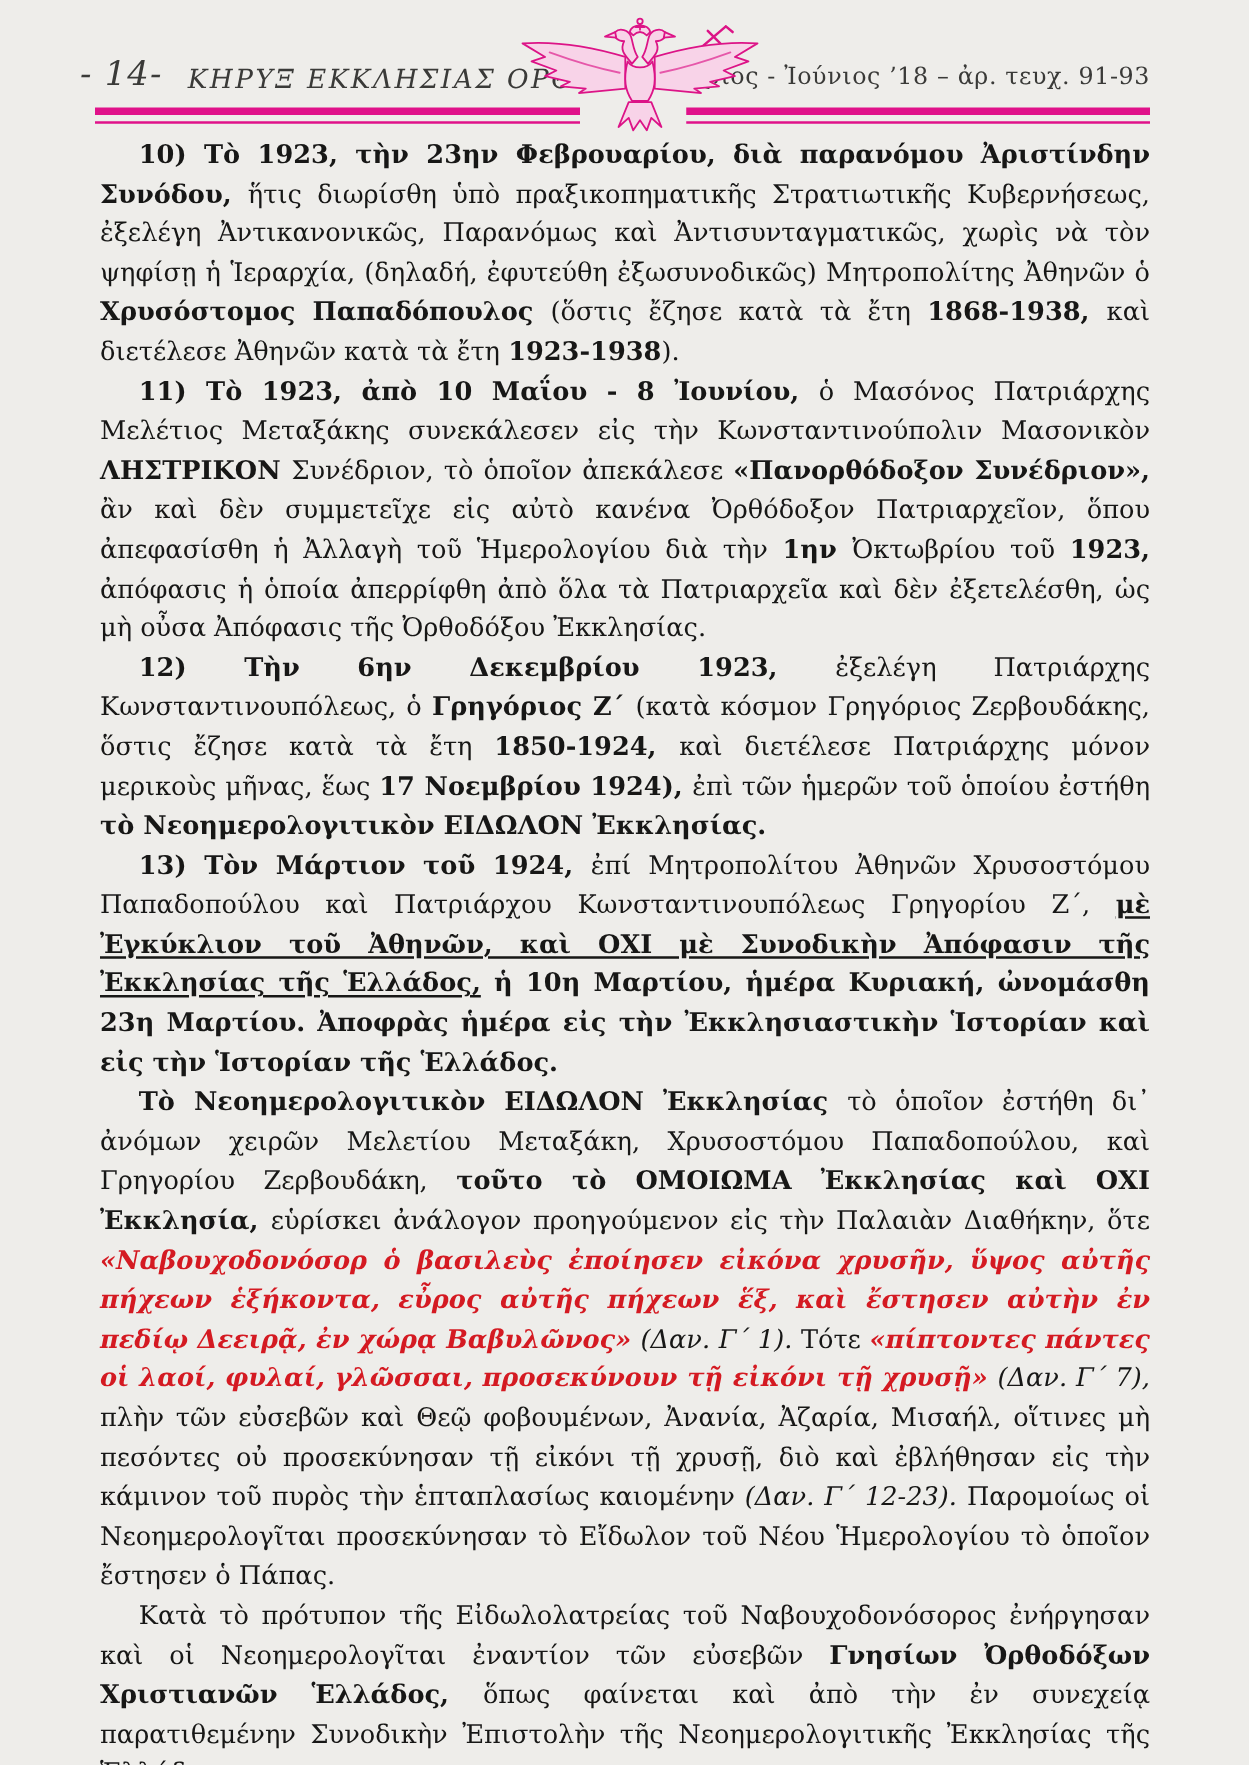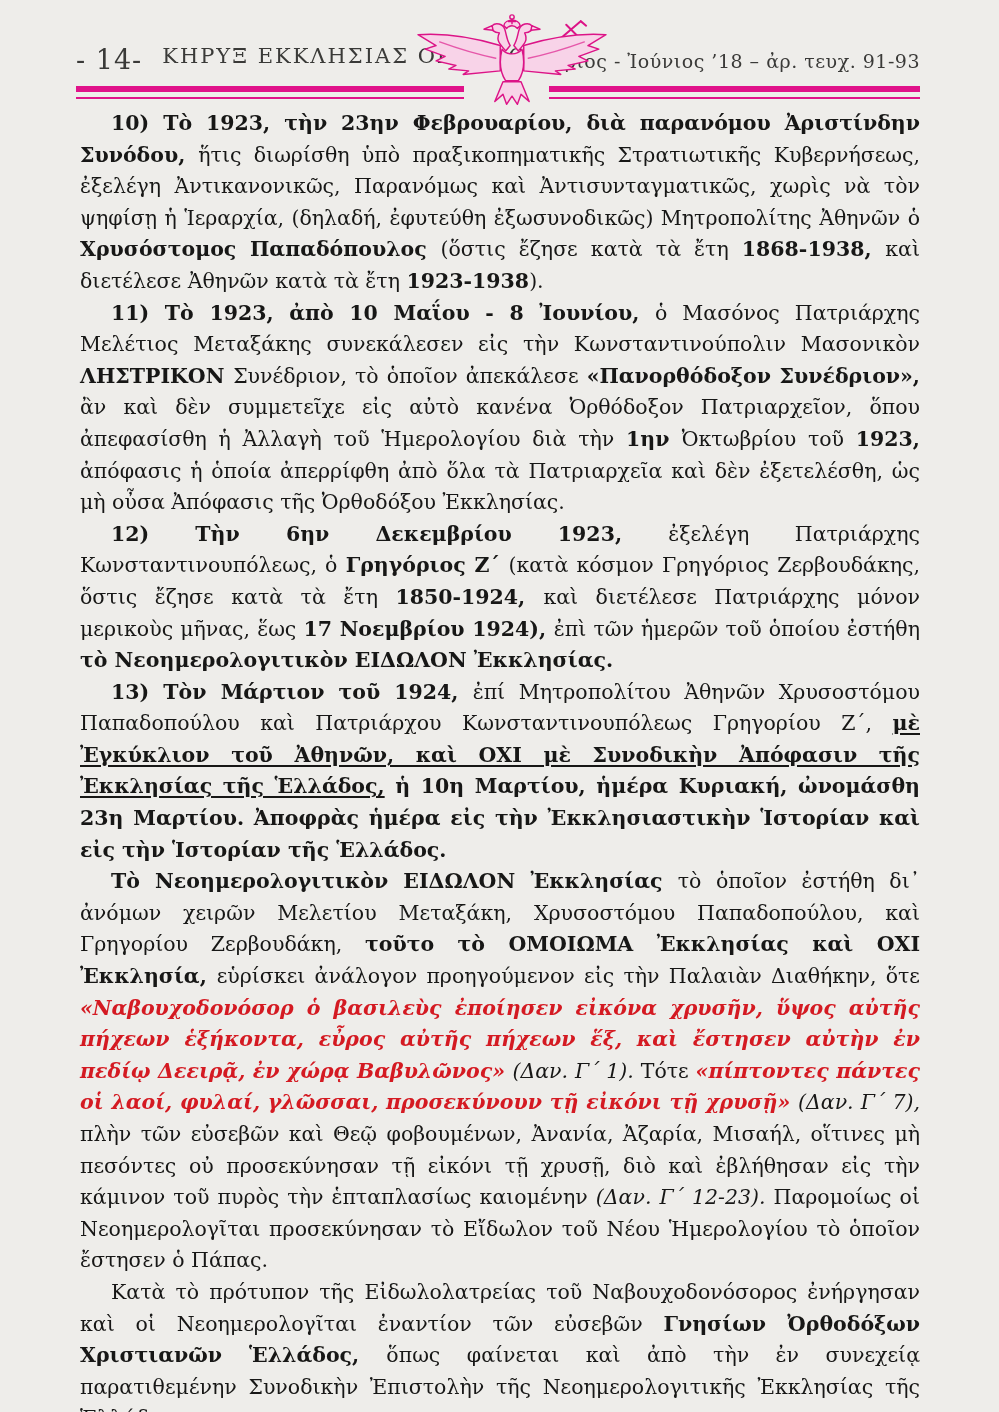--- a/index.html
+++ b/index.html
@@ -11,23 +11,23 @@
   }
   :root {
     --accent:#e0128a;
     --red:#d41a22;
     --ink:#171716;
     --header-ink:#3a3a38;
   }
 
   
   .page-header-left {
-    position:absolute; left:76px; top:44px;
+    position:absolute; left:64px; top:44px;
     color:var(--header-ink); white-space:nowrap;
-    display:flex; align-items:flex-start;
+    display:flex; align-items:flex-end;font-style:italic;
   }
   .page-num { font-size:27px; letter-spacing:1px; }
   .paper-title { font-size:21px; letter-spacing:2px; margin-left:20px; font-weight:normal; }
   .page-header-right {
     position:absolute; right:79px; top:50px;
     font-size:19px; letter-spacing:0.5px;
     color:var(--header-ink); white-space:nowrap;
   }
 
   

